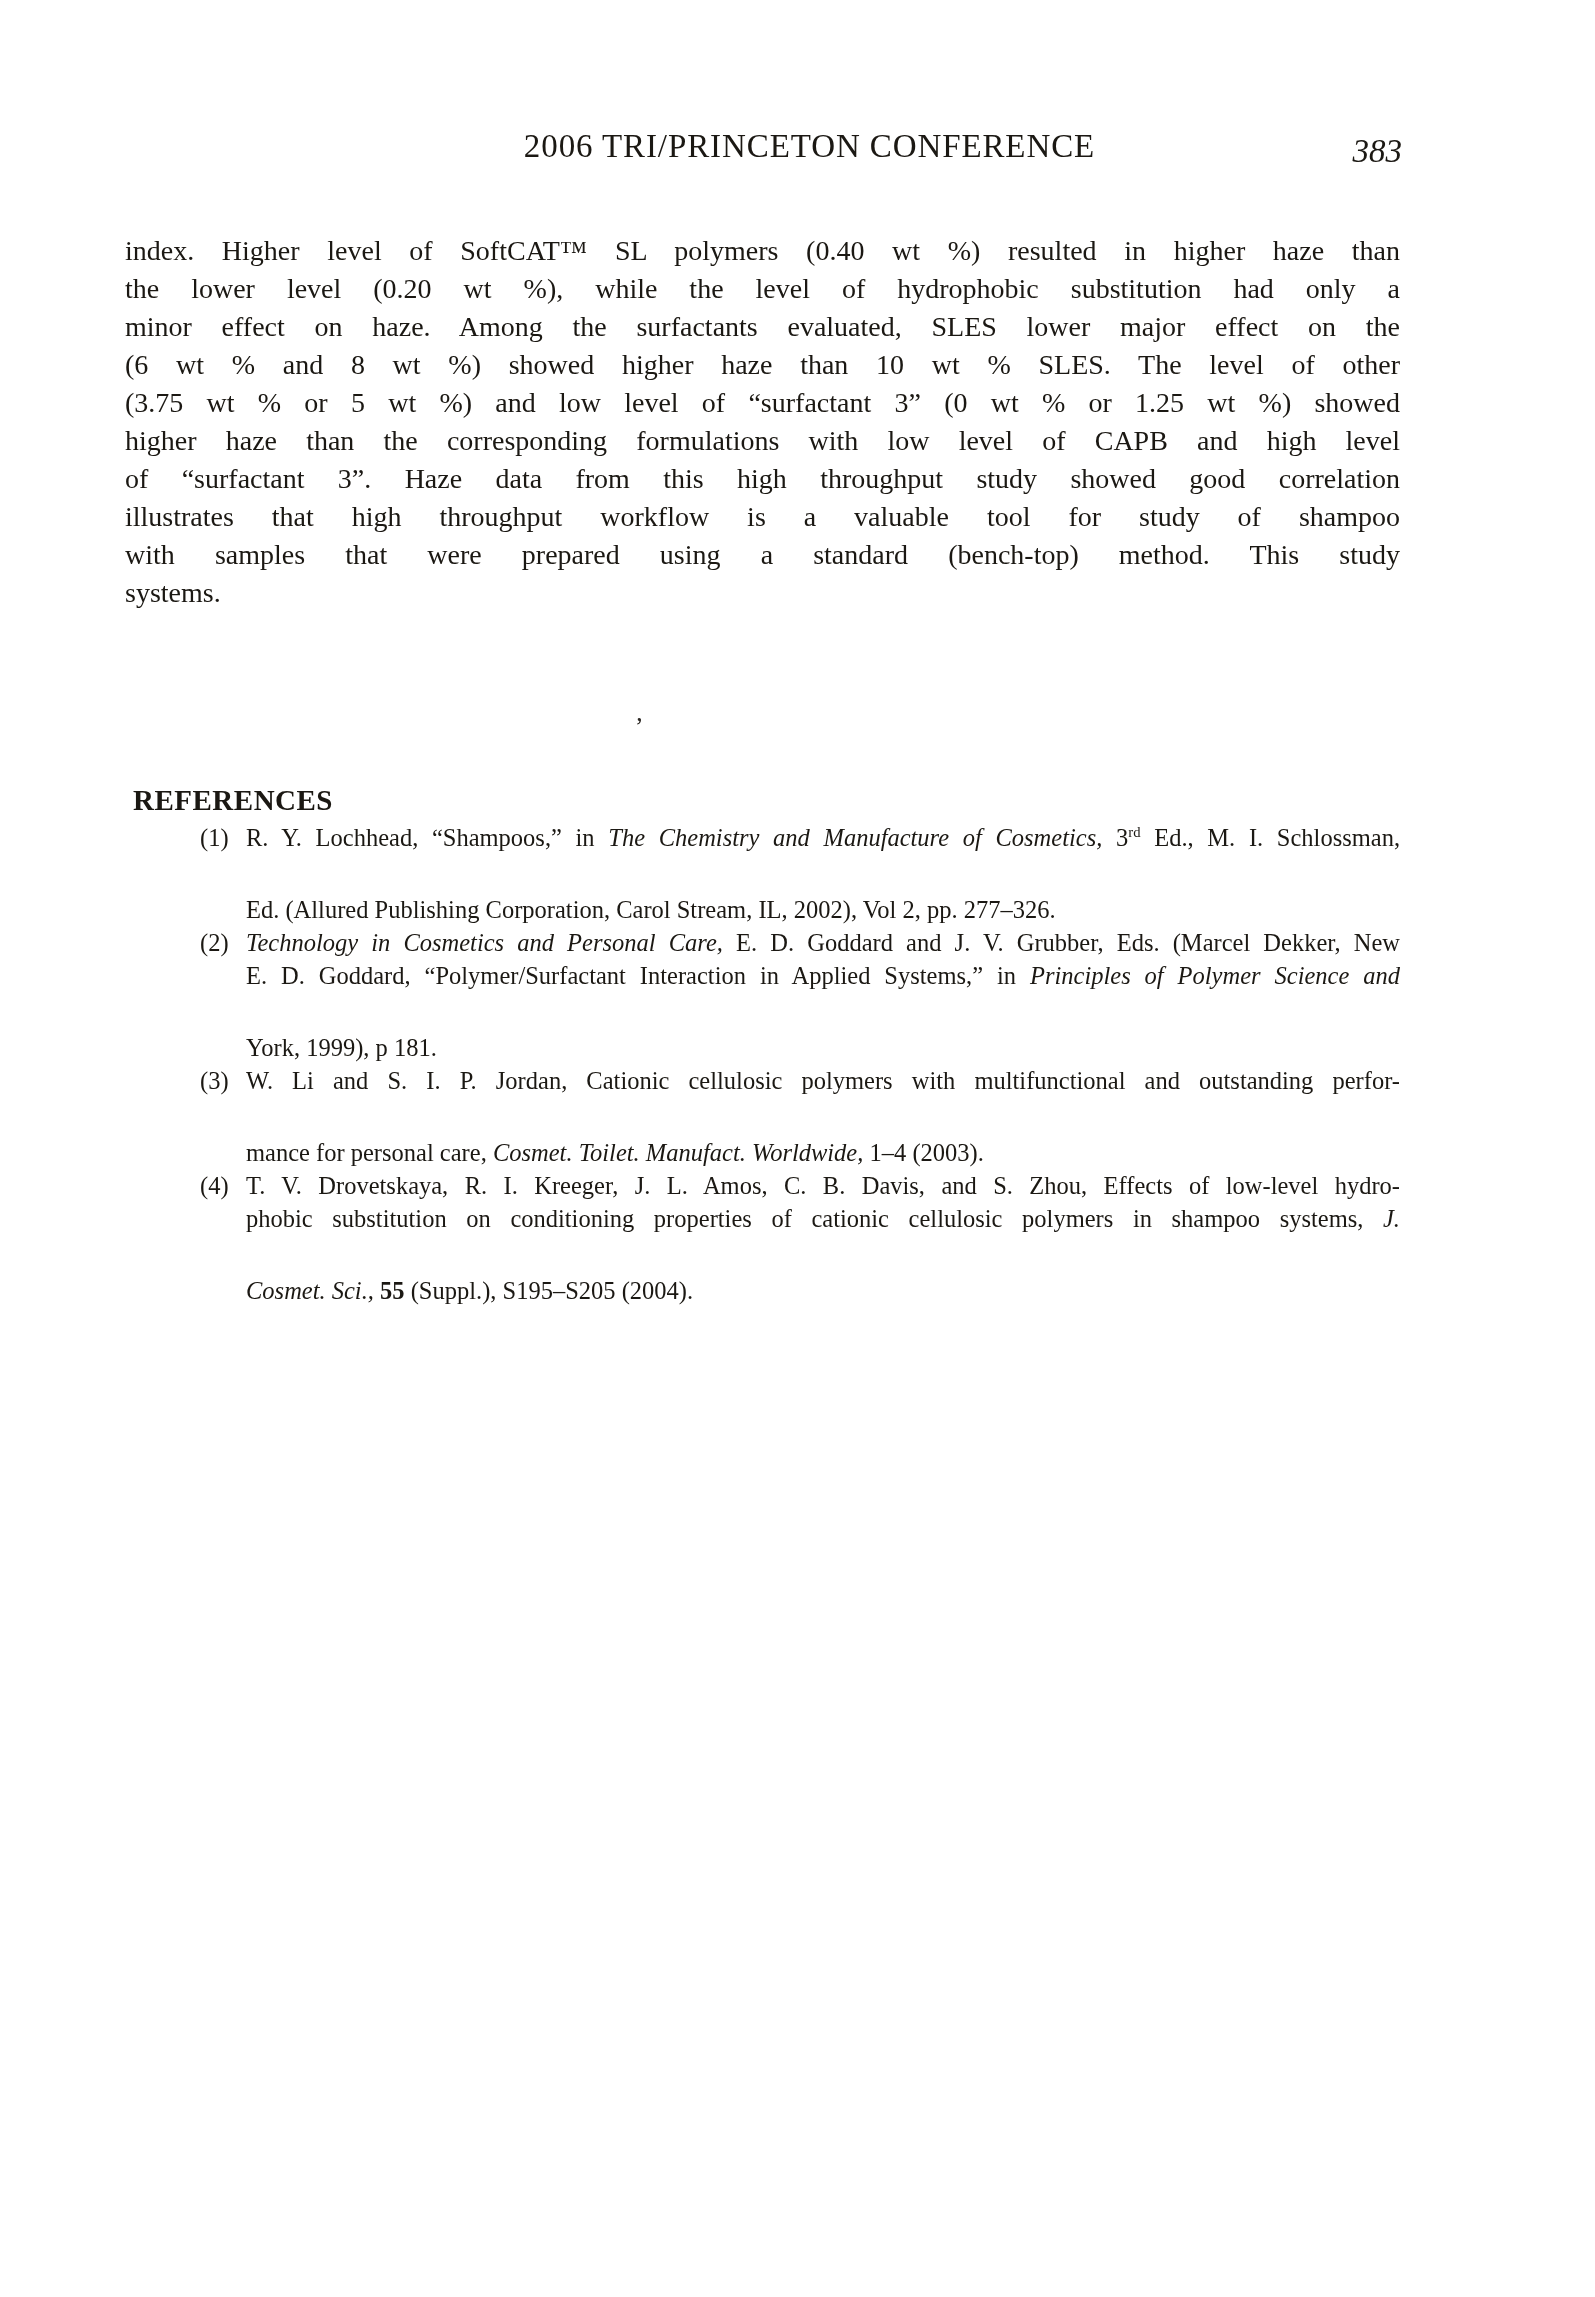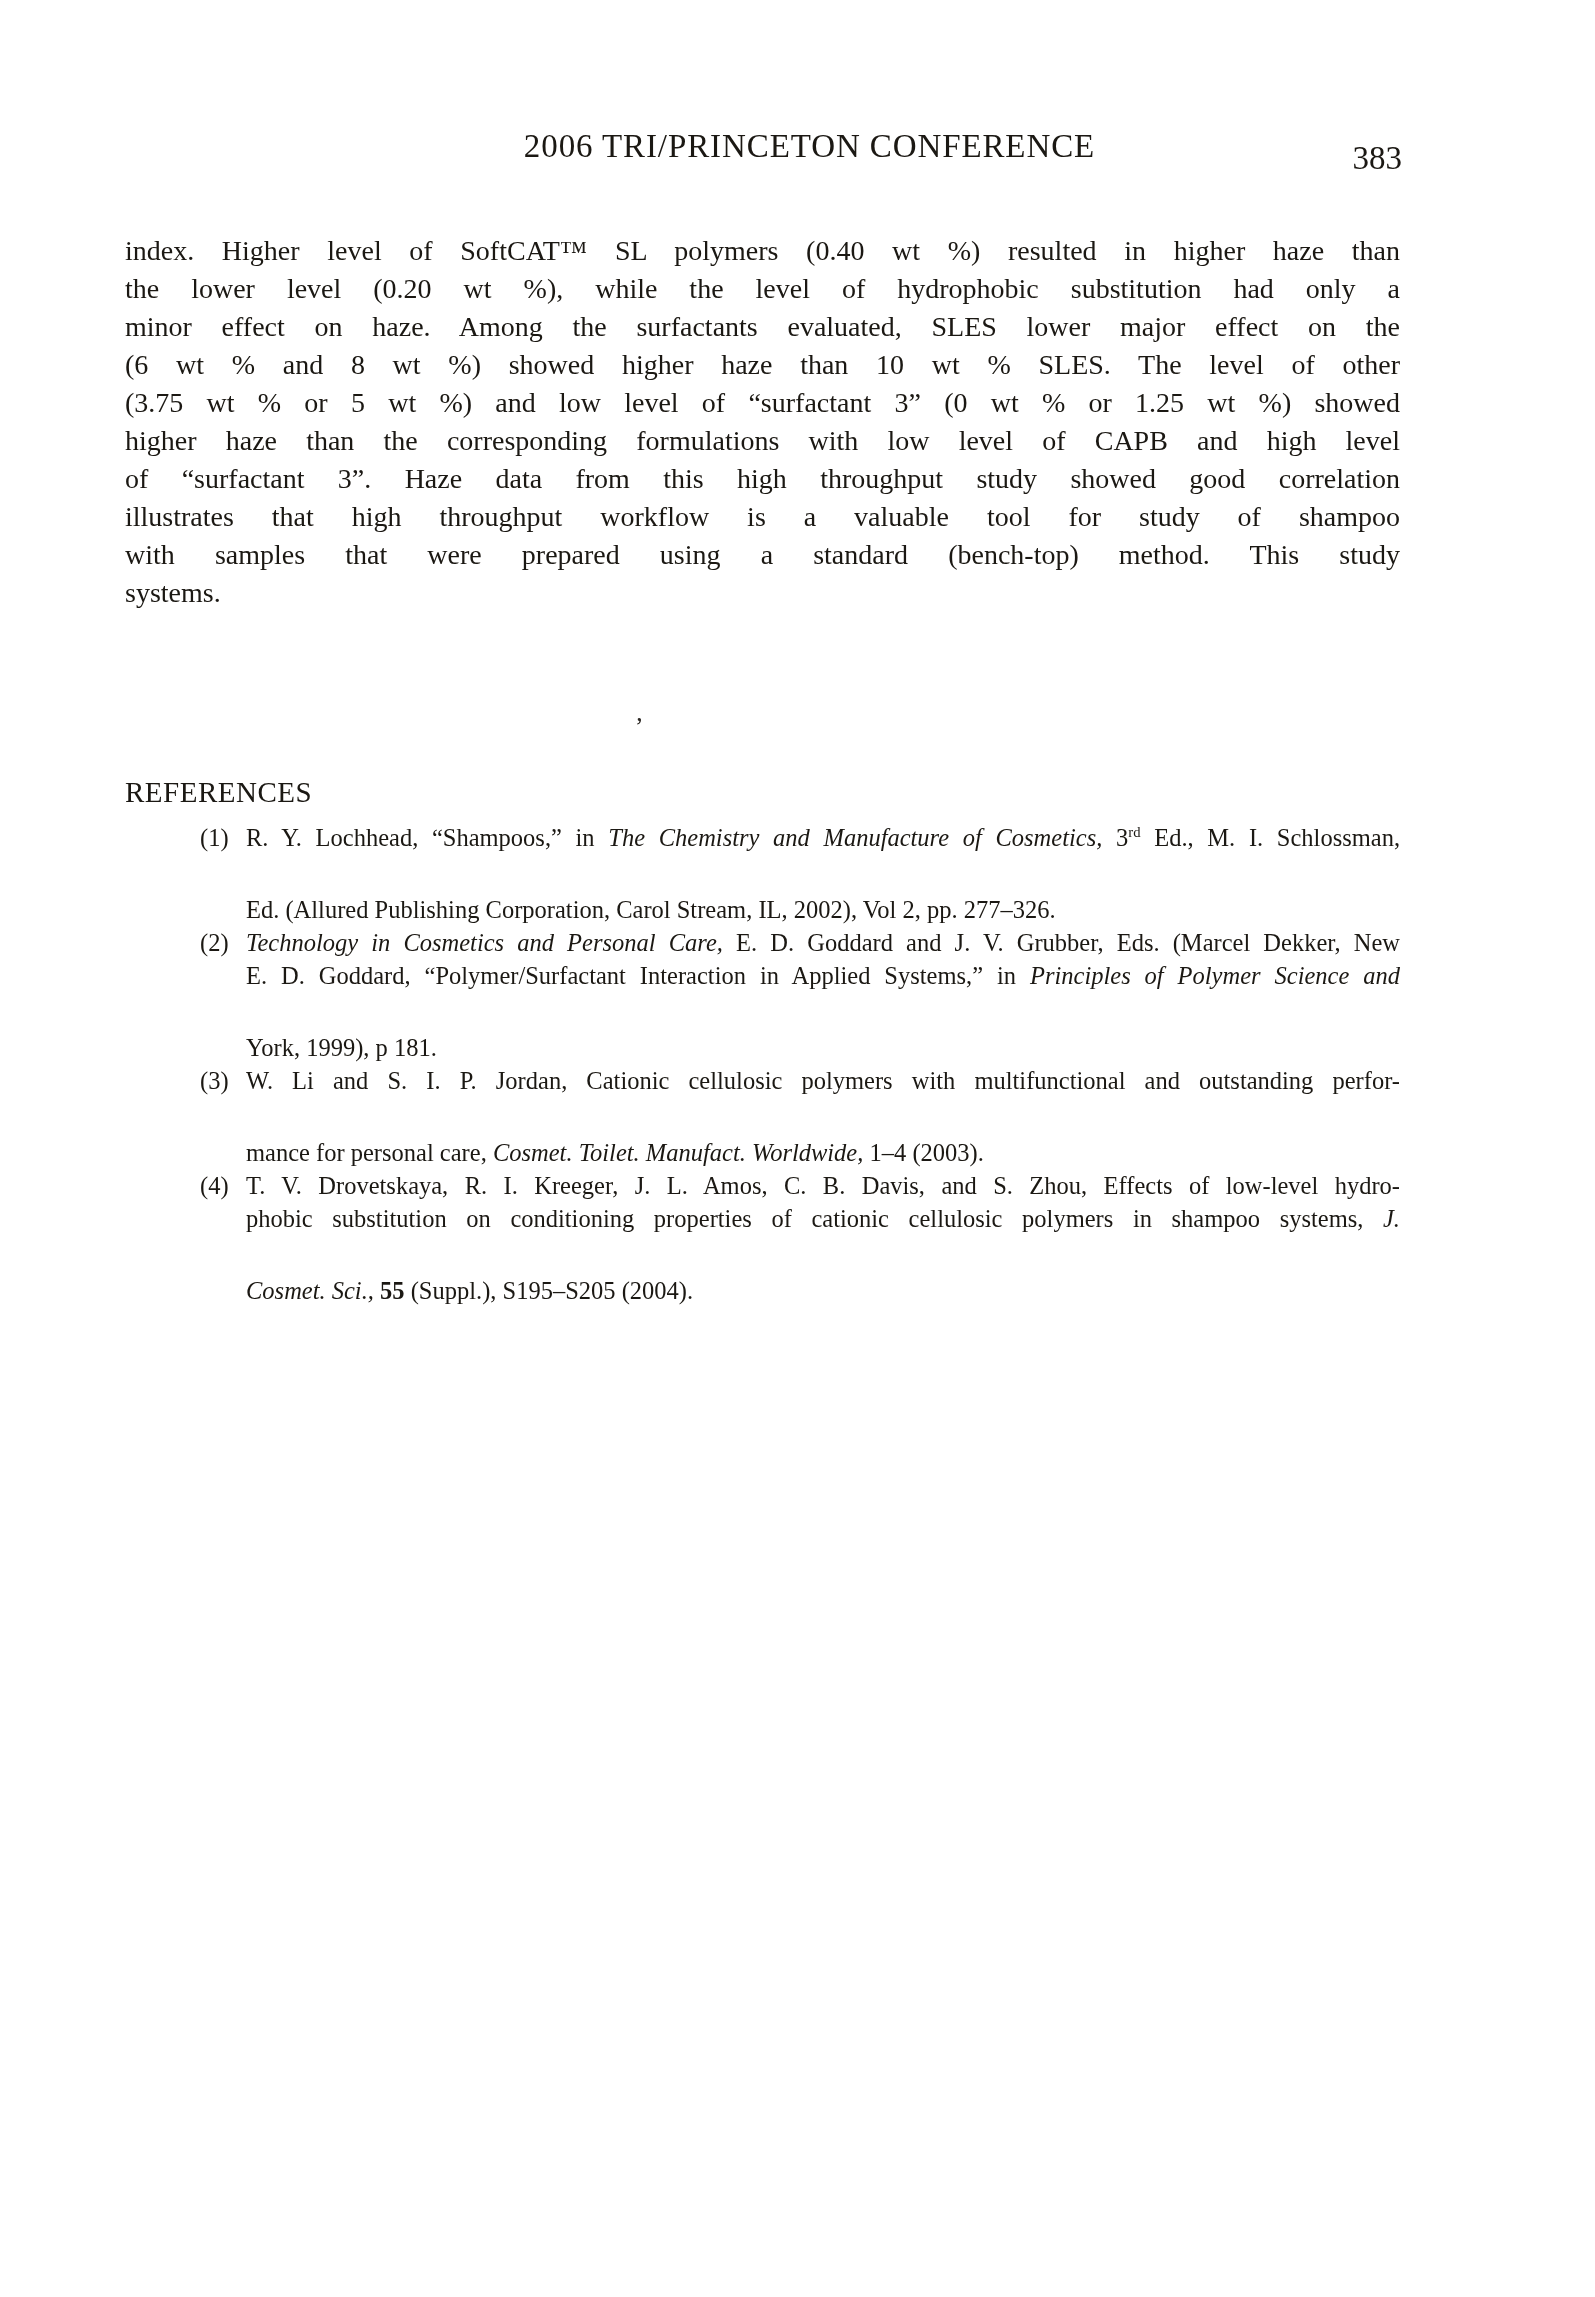--- a/index.html
+++ b/index.html
@@ -22,23 +22,24 @@
     right: 0;
     text-align: center;
     font-size: 33px;
     letter-spacing: 0.9px;
     white-space: nowrap;
     margin-left: 24px;
   }
 
   .page-number {
     position: absolute;
-    top: 140px;
+    top: 133px;
     right: 193px;
     font-size: 33px;
+    font-style: italic;
   }
 
   .body-text {
     position: absolute;
     left: 125px;
     top: 232px;
     width: 1275px;
     font-size: 28px;
     line-height: 38px;
   }
@@ -55,23 +56,23 @@
     left: 635px;
     top: 712px;
     font-size: 25.4px;
     color: #2a2621;
   }
 
   .ref-heading {
     position: absolute;
     left: 125px;
     top: 776px;
-    margin: 0;
+    margin: 8px;
     font-size: 29px;
-    font-weight: normal;
+    font-weight: bold;
     letter-spacing: 0.5px;
   }
 
   .ref-list {
     position: absolute;
     left: 125px;
     top: 821px;
     width: 1275px;
     font-size: 24.5px;
     line-height: 33px;

